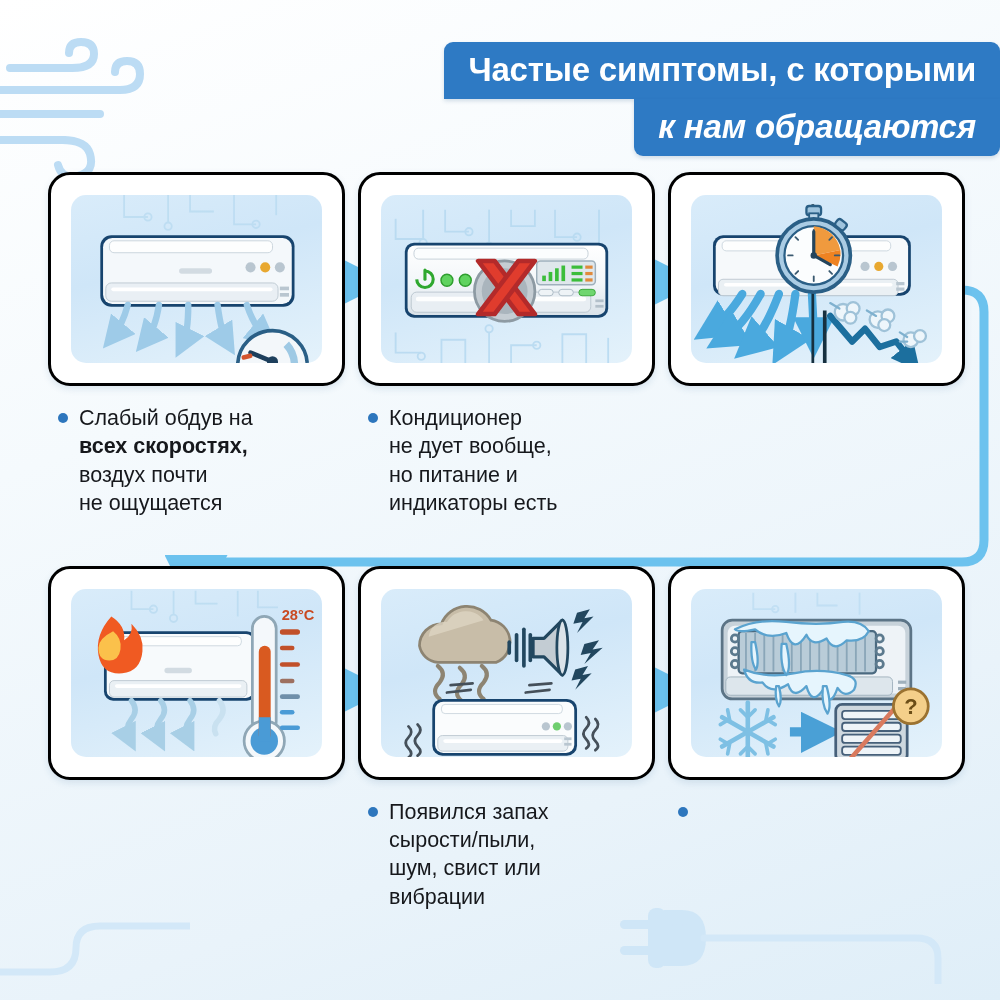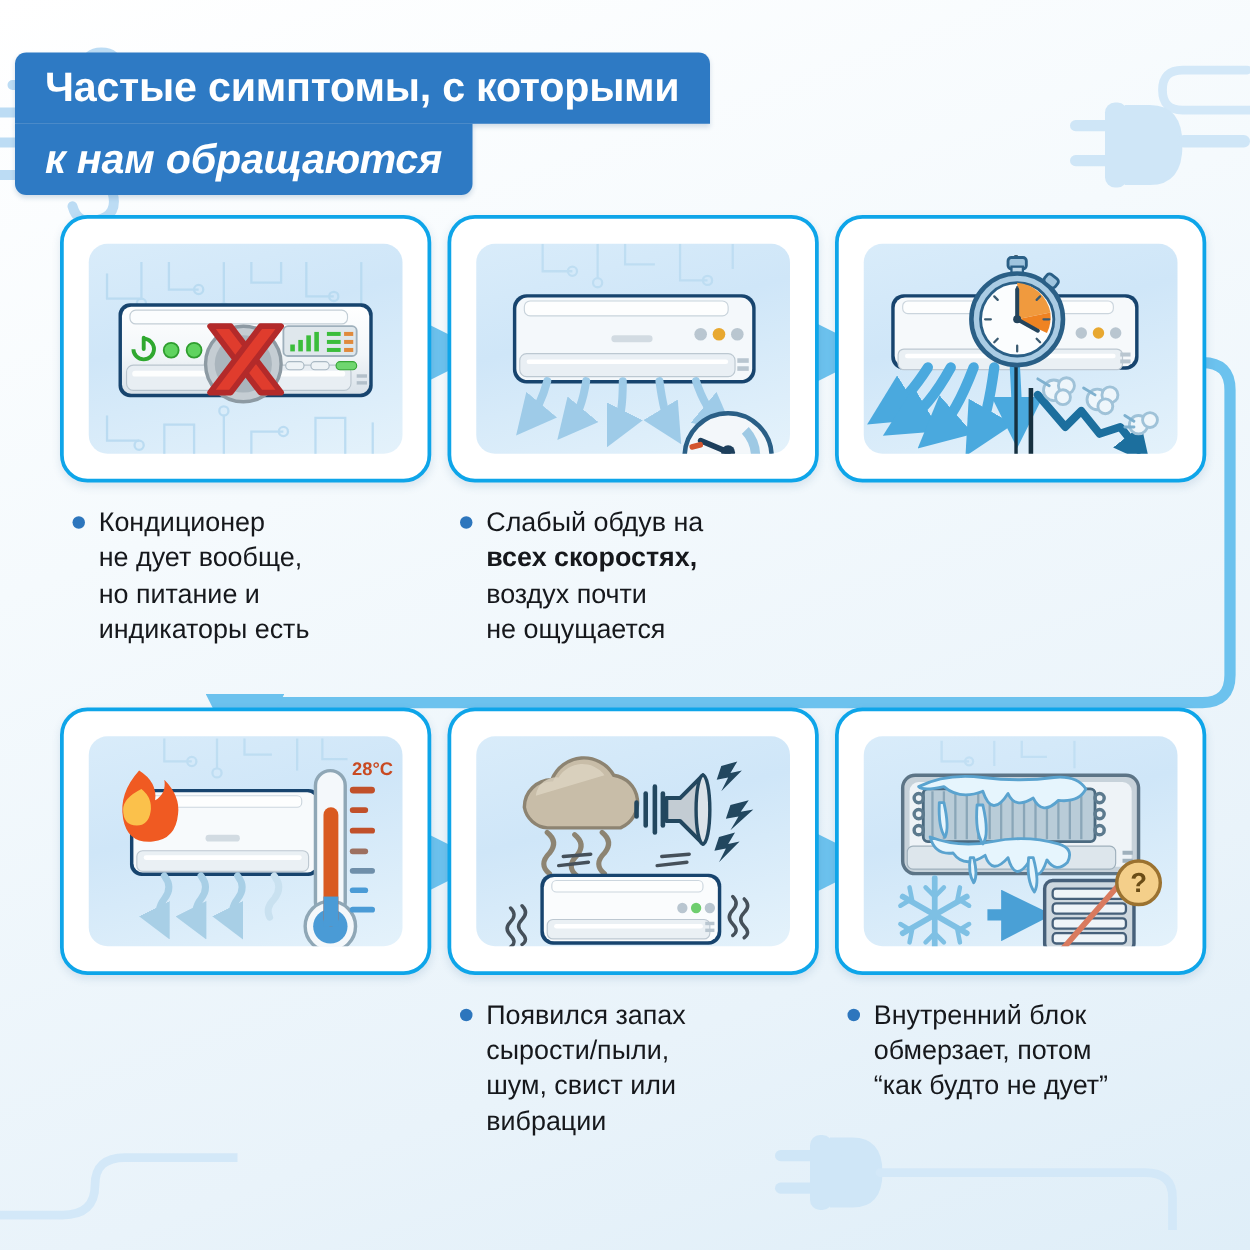--- a/index.html
+++ b/index.html
@@ -13,21 +13,21 @@
 
   
   .deco { position: absolute; pointer-events: none; }
   .wind { stroke: #bcdcf4; fill: none; stroke-linecap: round; }
   .plug-deco path, .plug-deco rect, .plug-deco circle { fill: #cfe6f7; }
   .cord { fill: none; stroke: #d3e8f8; stroke-width: 7; stroke-linecap: round; }
 
   
   .title-wrap {
     position: absolute; left: 12px; right: 0; top: 42px;
-    display: flex; flex-direction: column; align-items: flex-start;
+    display: flex; flex-direction: column; align-items: flex-end;
     z-index: 6;
   }
   .title-line {
     background: #2e7ac4;
     color: #ffffff;
     font-weight: 700;
     font-size: 33px;
     letter-spacing: -0.2px;
     line-height: 1;
     padding: 11px 24px 13px;
@@ -45,21 +45,21 @@
     grid-template-columns: repeat(3, 288px);
     grid-template-rows: auto auto;
     column-gap: 22px;
     row-gap: 48px;
     z-index: 4;
   }
   .cell { width: 288px; }
 
   .card {
     width: 297px; height: 214px;
-    border: 3px solid #0ea5e9;
+    border: 3px solid #000000;
     border-radius: 22px;
     background: #ffffff;
     padding: 20px;
     box-shadow: 0 3px 7px rgba(40,90,140,.13);
   }
   .card-inner {
     width: 100%; height: 100%;
     border-radius: 15px;
     background: linear-gradient(165deg, #d9ecfa 0%, #cfe6f8 40%, #e4f2fb 100%);
     position: relative;
@@ -150,20 +150,80 @@
   <path d="M650 282 H664" stroke="#6cc2ee" stroke-width="9" marker-end="url(#ah)" fill="none"></path>
 
   <path d="M962 290 q22 0 22 22 V540 q0 22 -22 22 H218 q-22 0 -22 16 v4" stroke="#6cc2ee" stroke-width="9" fill="none" stroke-linecap="round" marker-end="url(#ah)"></path>
 
   <path d="M338 690 H352" stroke="#6cc2ee" stroke-width="9" marker-end="url(#ah)" fill="none"></path>
 
   <path d="M650 690 H664" stroke="#6cc2ee" stroke-width="9" marker-end="url(#ah)" fill="none"></path>
 </svg>
 
 <div class="grid">
+
+  <div class="cell">
+    <div class="card">
+      <div class="card-inner">
+        <svg class="art" viewBox="0 0 274 200">
+          <g stroke="#b6d9f0" stroke-width="2" fill="none" opacity=".7">
+            <path d="M58 0 V24 H84"></path>
+              <path d="M106 0 V30"></path>
+              <path d="M130 0 V18 H156"></path>
+            <path d="M178 0 V32 H202"></path>
+              <path d="M224 0 V22"></path>
+            <circle cx="84" cy="24" r="4"></circle>
+              <circle cx="106" cy="34" r="4"></circle>
+              <circle cx="202" cy="32" r="4"></circle>
+          </g>
+          <g>
+            <rect x="32" y="44" width="212" height="78" rx="12" fill="#17446e"></rect>
+            <rect x="35" y="47" width="206" height="72" rx="10" fill="#f4f8fb"></rect>
+            <rect x="42" y="50" width="178" height="13" rx="5" fill="#fdfefe" stroke="#c8d3db"></rect>
+            <rect x="38" y="96" width="188" height="20" rx="6" fill="#e9eff4" stroke="#bcc8d1"></rect>
+            <rect x="44" y="101" width="176" height="4" rx="2" fill="#ffffff"></rect>
+            <rect x="118" y="80" width="36" height="6" rx="3" fill="#d2dbe2"></rect>
+            <circle cx="196" cy="79" r="5.5" fill="#b9c6d0"></circle>
+            <circle cx="212" cy="79" r="5.5" fill="#e8a830"></circle>
+            <circle cx="228" cy="79" r="5.5" fill="#b9c6d0"></circle>
+            <rect x="228" y="100" width="10" height="4" fill="#b9c6d0"></rect>
+            <rect x="228" y="107" width="10" height="4" fill="#b9c6d0"></rect>
+          </g>
+
+          <g fill="none" stroke="#9ecbe8" stroke-width="7" stroke-linecap="round">
+            <path d="M62 120 q-6 22 -16 34" marker-end="url(#ah2)"></path>
+            <path d="M96 120 q-4 26 -14 38" marker-end="url(#ah2)"></path>
+            <path d="M128 120 q0 30 -6 42" marker-end="url(#ah2)"></path>
+            <path d="M160 120 q4 30 10 40" marker-end="url(#ah2)"></path>
+            <path d="M192 120 q8 24 20 34" marker-end="url(#ah2)"></path>
+          </g>
+          <defs>
+            <marker id="ah2" markerWidth="5" markerHeight="5" refX="2.5" refY="2.5" orient="auto">
+              <path d="M0 0 L5 2.5 L0 5 z" fill="#9ecbe8"></path>
+            </marker>
+          </defs>
+
+          <g>
+            <path d="M182 186 a38 38 0 0 1 76 0 z" fill="#f3f7fa" stroke="#2a5f86" stroke-width="4" stroke-linejoin="round"></path>
+            <path d="M240 186 a30 30 0 0 0 -8 -20 l6 -6 a38 38 0 0 1 10 26 z" fill="#9ec9e4"></path>
+            <line x1="220" y1="182" x2="196" y2="172" stroke="#1d3f5c" stroke-width="5" stroke-linecap="round"></line>
+            <circle cx="220" cy="182" r="6" fill="#1d3f5c"></circle>
+            <rect x="186" y="174" width="12" height="5" rx="2" fill="#d4552e" transform="rotate(-14 192 176)"></rect>
+          </g>
+        </svg>
+      </div>
+    </div>
+    <div class="caption">
+      <span class="bullet"></span>
+      <span class="caption-text"><span>Слабый обдув на</span>
+<b>всех скоростях,</b>
+<span>воздух почти
+не ощущается</span></span>
+    </div>
+  </div>
 
   <div class="cell">
     <div class="card">
       <div class="card-inner">
         <svg class="art" viewBox="0 0 274 200">
 
           <g stroke="#b6d9f0" stroke-width="2" fill="none" opacity=".85">
             <path d="M16 26 V48 H46 V16"></path>
               <path d="M70 16 V40 H96"></path>
             <path d="M118 16 V52"></path>
@@ -245,80 +305,20 @@
 <span>не дует вообще,
 но питание и
 индикаторы есть</span></span>
     </div>
   </div>
 
   <div class="cell">
     <div class="card">
       <div class="card-inner">
         <svg class="art" viewBox="0 0 274 200">
-          <g stroke="#b6d9f0" stroke-width="2" fill="none" opacity=".7">
-            <path d="M58 0 V24 H84"></path>
-              <path d="M106 0 V30"></path>
-              <path d="M130 0 V18 H156"></path>
-            <path d="M178 0 V32 H202"></path>
-              <path d="M224 0 V22"></path>
-            <circle cx="84" cy="24" r="4"></circle>
-              <circle cx="106" cy="34" r="4"></circle>
-              <circle cx="202" cy="32" r="4"></circle>
-          </g>
-          <g>
-            <rect x="32" y="44" width="212" height="78" rx="12" fill="#17446e"></rect>
-            <rect x="35" y="47" width="206" height="72" rx="10" fill="#f4f8fb"></rect>
-            <rect x="42" y="50" width="178" height="13" rx="5" fill="#fdfefe" stroke="#c8d3db"></rect>
-            <rect x="38" y="96" width="188" height="20" rx="6" fill="#e9eff4" stroke="#bcc8d1"></rect>
-            <rect x="44" y="101" width="176" height="4" rx="2" fill="#ffffff"></rect>
-            <rect x="118" y="80" width="36" height="6" rx="3" fill="#d2dbe2"></rect>
-            <circle cx="196" cy="79" r="5.5" fill="#b9c6d0"></circle>
-            <circle cx="212" cy="79" r="5.5" fill="#e8a830"></circle>
-            <circle cx="228" cy="79" r="5.5" fill="#b9c6d0"></circle>
-            <rect x="228" y="100" width="10" height="4" fill="#b9c6d0"></rect>
-            <rect x="228" y="107" width="10" height="4" fill="#b9c6d0"></rect>
-          </g>
-
-          <g fill="none" stroke="#9ecbe8" stroke-width="7" stroke-linecap="round">
-            <path d="M62 120 q-6 22 -16 34" marker-end="url(#ah2)"></path>
-            <path d="M96 120 q-4 26 -14 38" marker-end="url(#ah2)"></path>
-            <path d="M128 120 q0 30 -6 42" marker-end="url(#ah2)"></path>
-            <path d="M160 120 q4 30 10 40" marker-end="url(#ah2)"></path>
-            <path d="M192 120 q8 24 20 34" marker-end="url(#ah2)"></path>
-          </g>
-          <defs>
-            <marker id="ah2" markerWidth="5" markerHeight="5" refX="2.5" refY="2.5" orient="auto">
-              <path d="M0 0 L5 2.5 L0 5 z" fill="#9ecbe8"></path>
-            </marker>
-          </defs>
-
-          <g>
-            <path d="M182 186 a38 38 0 0 1 76 0 z" fill="#f3f7fa" stroke="#2a5f86" stroke-width="4" stroke-linejoin="round"></path>
-            <path d="M240 186 a30 30 0 0 0 -8 -20 l6 -6 a38 38 0 0 1 10 26 z" fill="#9ec9e4"></path>
-            <line x1="220" y1="182" x2="196" y2="172" stroke="#1d3f5c" stroke-width="5" stroke-linecap="round"></line>
-            <circle cx="220" cy="182" r="6" fill="#1d3f5c"></circle>
-            <rect x="186" y="174" width="12" height="5" rx="2" fill="#d4552e" transform="rotate(-14 192 176)"></rect>
-          </g>
-        </svg>
-      </div>
-    </div>
-    <div class="caption">
-      <span class="bullet"></span>
-      <span class="caption-text"><span>Слабый обдув на</span>
-<b>всех скоростях,</b>
-<span>воздух почти
-не ощущается</span></span>
-    </div>
-  </div>
-
-  <div class="cell">
-    <div class="card">
-      <div class="card-inner">
-        <svg class="art" viewBox="0 0 274 200">
           <g>
             <rect x="24" y="44" width="216" height="66" rx="11" fill="#17446e"></rect>
             <rect x="27" y="47" width="210" height="60" rx="9" fill="#f6f9fb"></rect>
             <rect x="34" y="50" width="184" height="11" rx="4.5" fill="#fdfefe" stroke="#cbd5dd"></rect>
             <rect x="30" y="92" width="196" height="18" rx="5" fill="#eaf0f4" stroke="#bdc8d1"></rect>
             <rect x="36" y="96" width="184" height="4" rx="2" fill="#ffffff"></rect>
             <circle cx="190" cy="78" r="5" fill="#b9c6d0"></circle>
             <circle cx="205" cy="78" r="5" fill="#e8a830"></circle>
             <circle cx="220" cy="78" r="5" fill="#b9c6d0"></circle>
             <rect x="224" y="95" width="9" height="3.5" fill="#b9c6d0"></rect>
@@ -617,19 +617,16 @@
 
           <g>
             <circle cx="240" cy="128" r="19" fill="#f4cf8a" stroke="#9b7230" stroke-width="3"></circle>
             <text x="240" y="136" text-anchor="middle" font-family="'Liberation Sans', sans-serif" font-size="24" font-weight="700" fill="#6b4d17">?</text>
           </g>
         </svg>
       </div>
     </div>
     <div class="caption">
       <span class="bullet"></span>
-      <span class="caption-text"><span>Внутренний блок</span>
-<span>обмерзает, потом
-“как будто не дует”</span></span>
     </div>
   </div>
 
 </div>
 
 </body></html>

